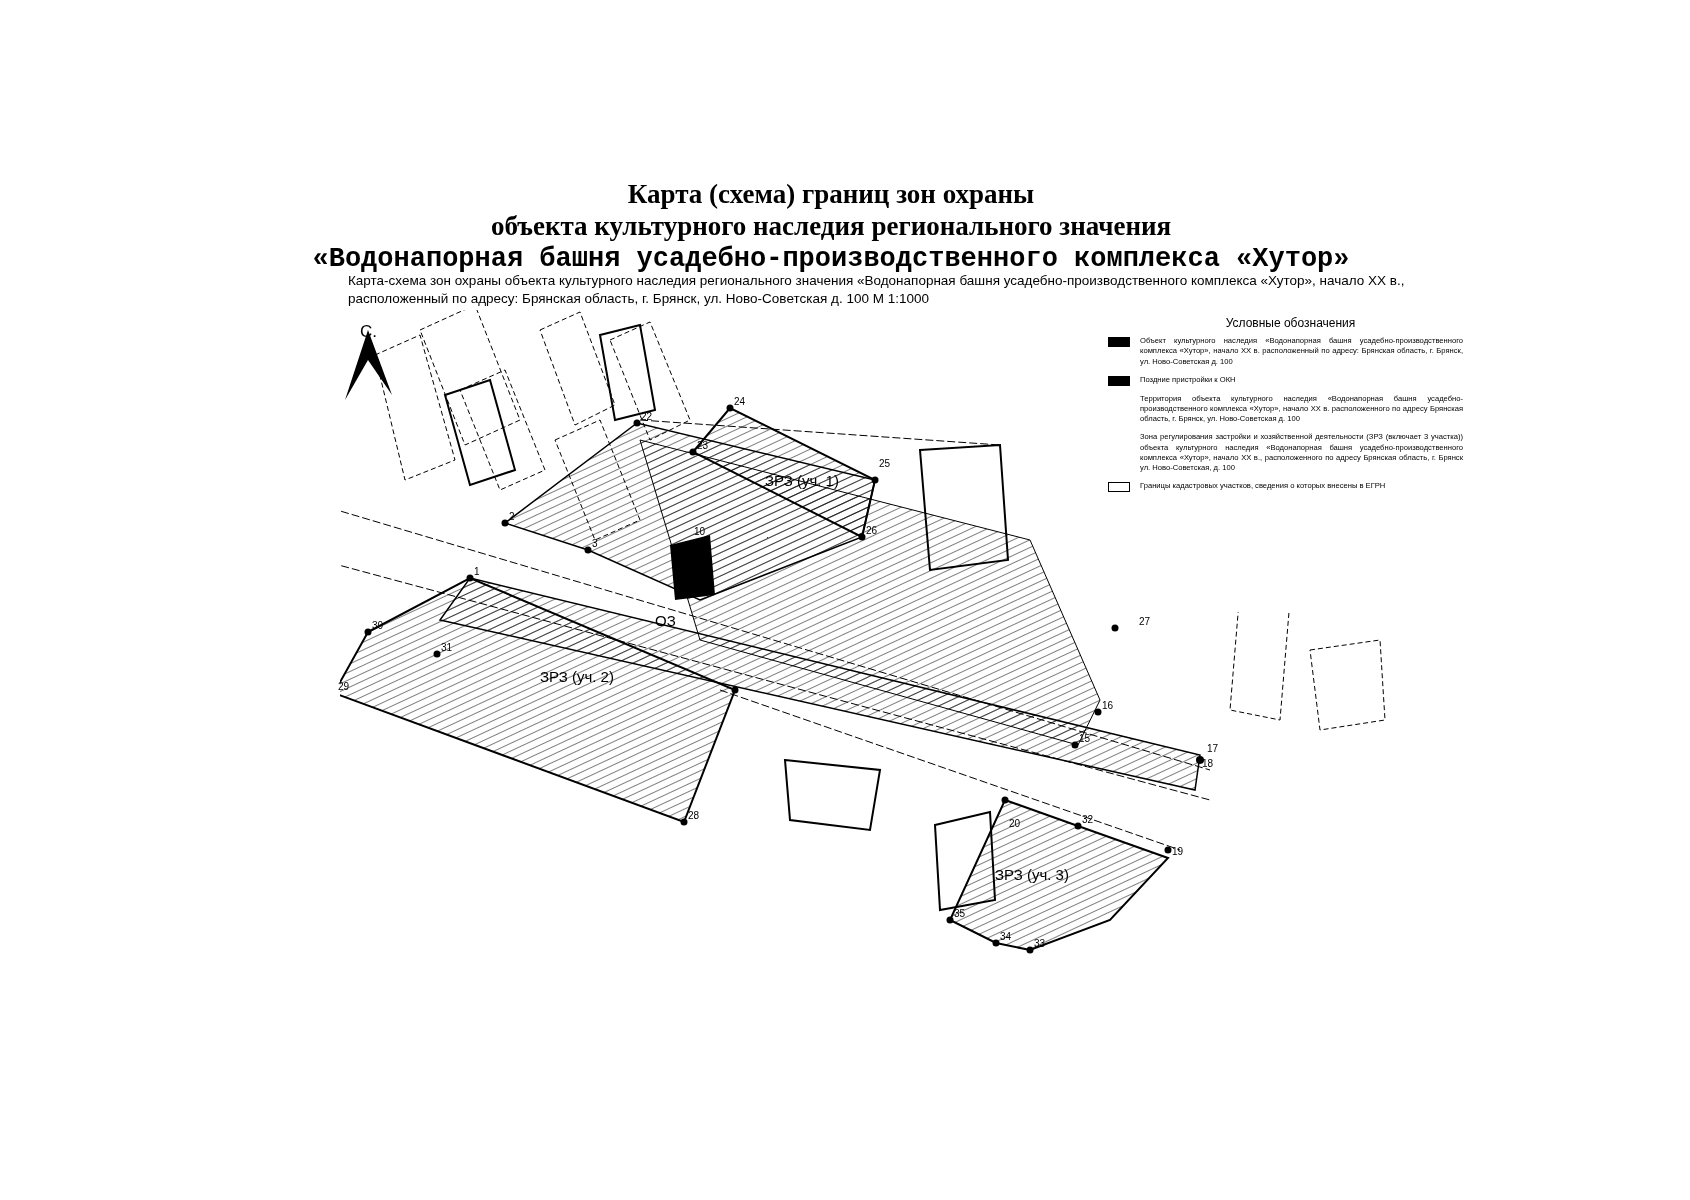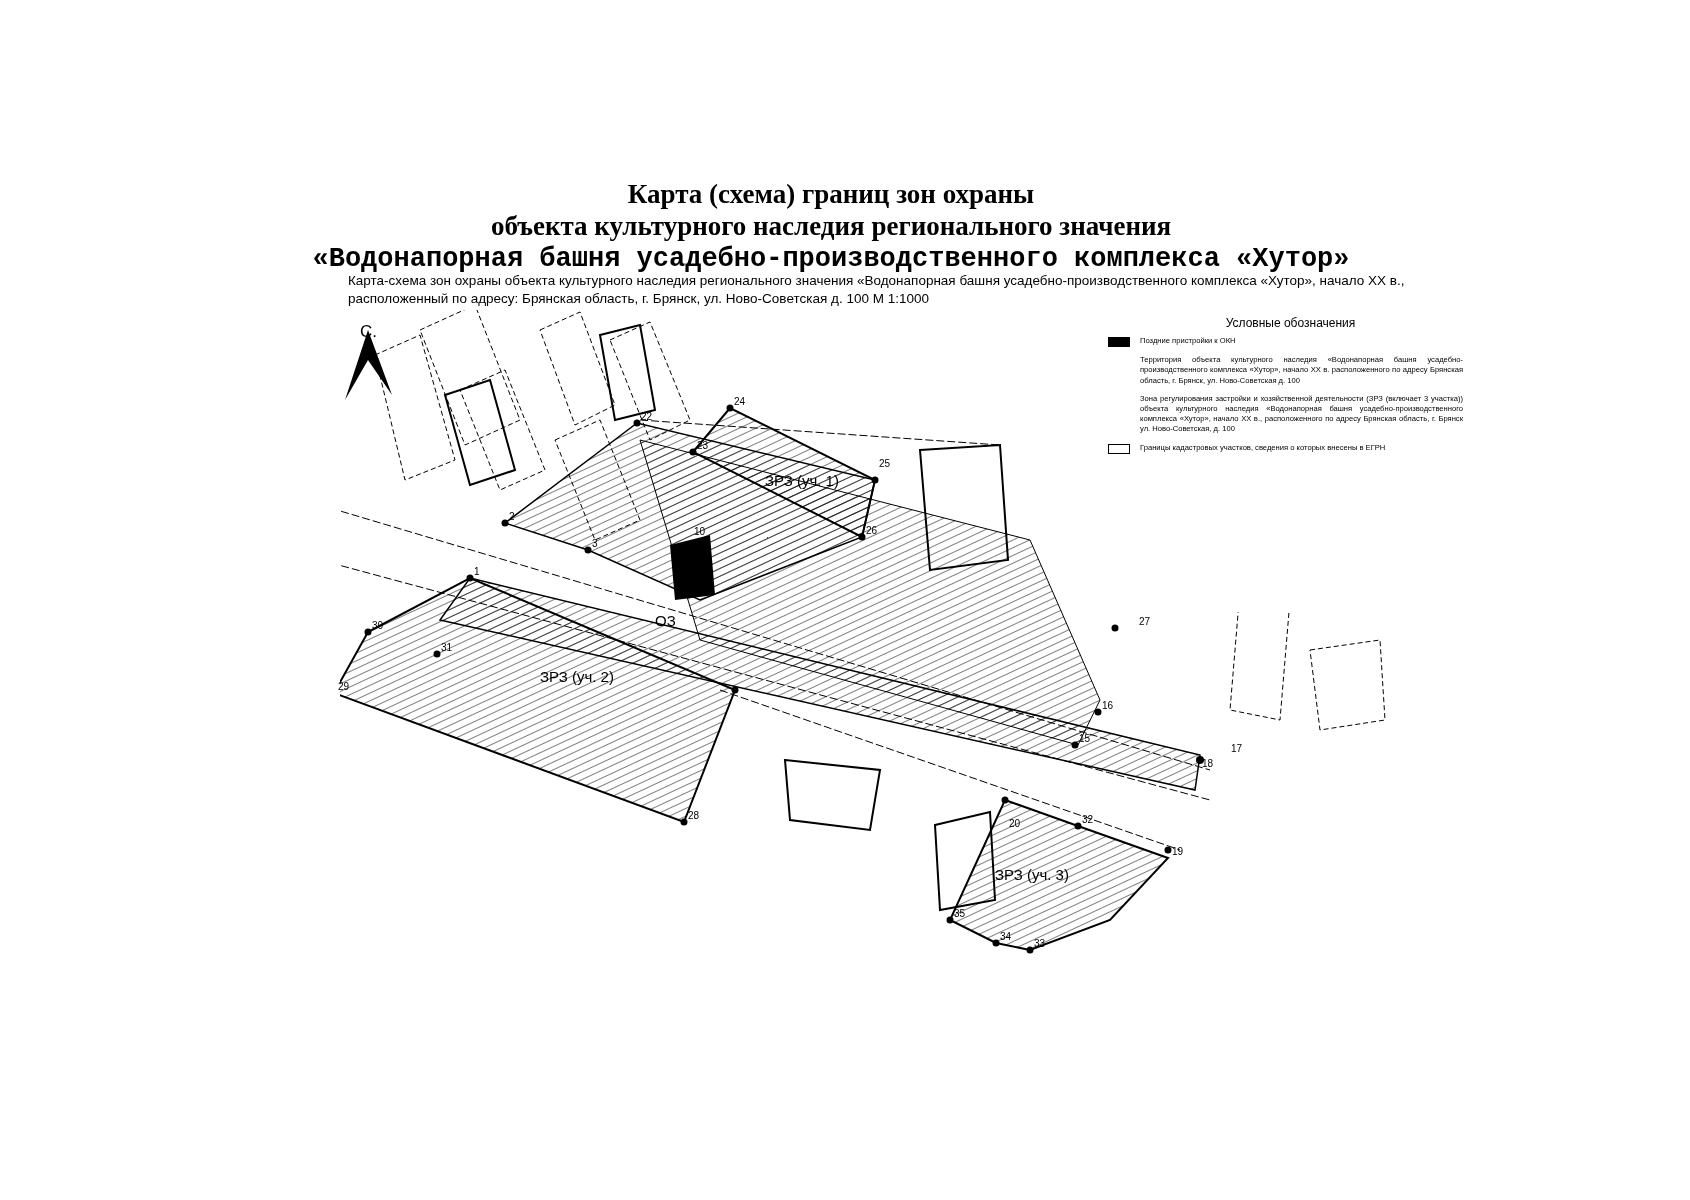--- a/index.html
+++ b/index.html
@@ -115,21 +115,21 @@
 <div class="map-label" style="left:540px;top:668px;">ЗРЗ (уч. 2)</div>
 <div class="map-label" style="left:995px;top:866px;">ЗРЗ (уч. 3)</div>
 
 <div id="points">
     <div class="pt" style="left: 474px; top: 566px;">1</div>
     <div class="pt" style="left: 509px; top: 511px;">2</div>
     <div class="pt" style="left: 592px; top: 538px;">3</div>
     <div class="pt" style="left: 694px; top: 526px;">10</div>
     <div class="pt" style="left: 1102px; top: 700px;">16</div>
     <div class="pt" style="left: 1079px; top: 733px;">15</div>
-    <div class="pt" style="left: 1207px; top: 743px; margin-left: 24px;">17</div>
+    <div class="pt" style="left: 1207px; top: 743px;">17</div>
     <div class="pt" style="left: 1202px; top: 758px;">18</div>
     <div class="pt" style="left: 1172px; top: 846px;">19</div>
     <div class="pt" style="left: 1009px; top: 788px; margin-top: 30px;">20</div>
     <div class="pt" style="left: 641px; top: 411px;">22</div>
     <div class="pt" style="left: 697px; top: 440px;">23</div>
     <div class="pt" style="left: 734px; top: 396px;">24</div>
     <div class="pt" style="left: 879px; top: 458px;">25</div>
     <div class="pt" style="left: 866px; top: 525px;">26</div>
     <div class="pt" style="left: 1119px; top: 616px; margin-left: 20px;">27</div>
     <div class="pt" style="left: 688px; top: 810px;">28</div>
@@ -139,20 +139,24 @@
     <div class="pt" style="left: 1082px; top: 814px;">32</div>
     <div class="pt" style="left: 1034px; top: 938px;">33</div>
     <div class="pt" style="left: 1000px; top: 931px;">34</div>
     <div class="pt" style="left: 954px; top: 908px;">35</div>
   </div>
 
 <div class="legend">
   <div class="legend-title">Условные обозначения</div>
   <div class="legend-item">
     <div class="sw black"></div>
+    <div class="legend-text">Объект культурного наследия «Водонапорная башня усадебно-производственного комплекса «Хутор», начало XX в. расположенный по адресу: Брянская область, г. Брянск, ул. Ново-Советская д. 100</div>
+  </div>
+  <div class="legend-item">
+    <div class="sw black"></div>
     <div class="legend-text">Поздние пристройки к ОКН</div>
   </div>
   <div class="legend-item">
     <div class="sw none"></div>
     <div class="legend-text">Территория объекта культурного наследия «Водонапорная башня усадебно-производственного комплекса «Хутор», начало XX в. расположенного по адресу Брянская область, г. Брянск, ул. Ново-Советская д. 100</div>
   </div>
   <div class="legend-item">
     <div class="sw none"></div>
     <div class="legend-text">Зона регулирования застройки и хозяйственной деятельности (ЗРЗ (включает 3 участка)) объекта культурного наследия «Водонапорная башня усадебно-производственного комплекса «Хутор», начало XX в., расположенного по адресу Брянская область, г. Брянск ул. Ново-Советская, д. 100</div>
   </div>

